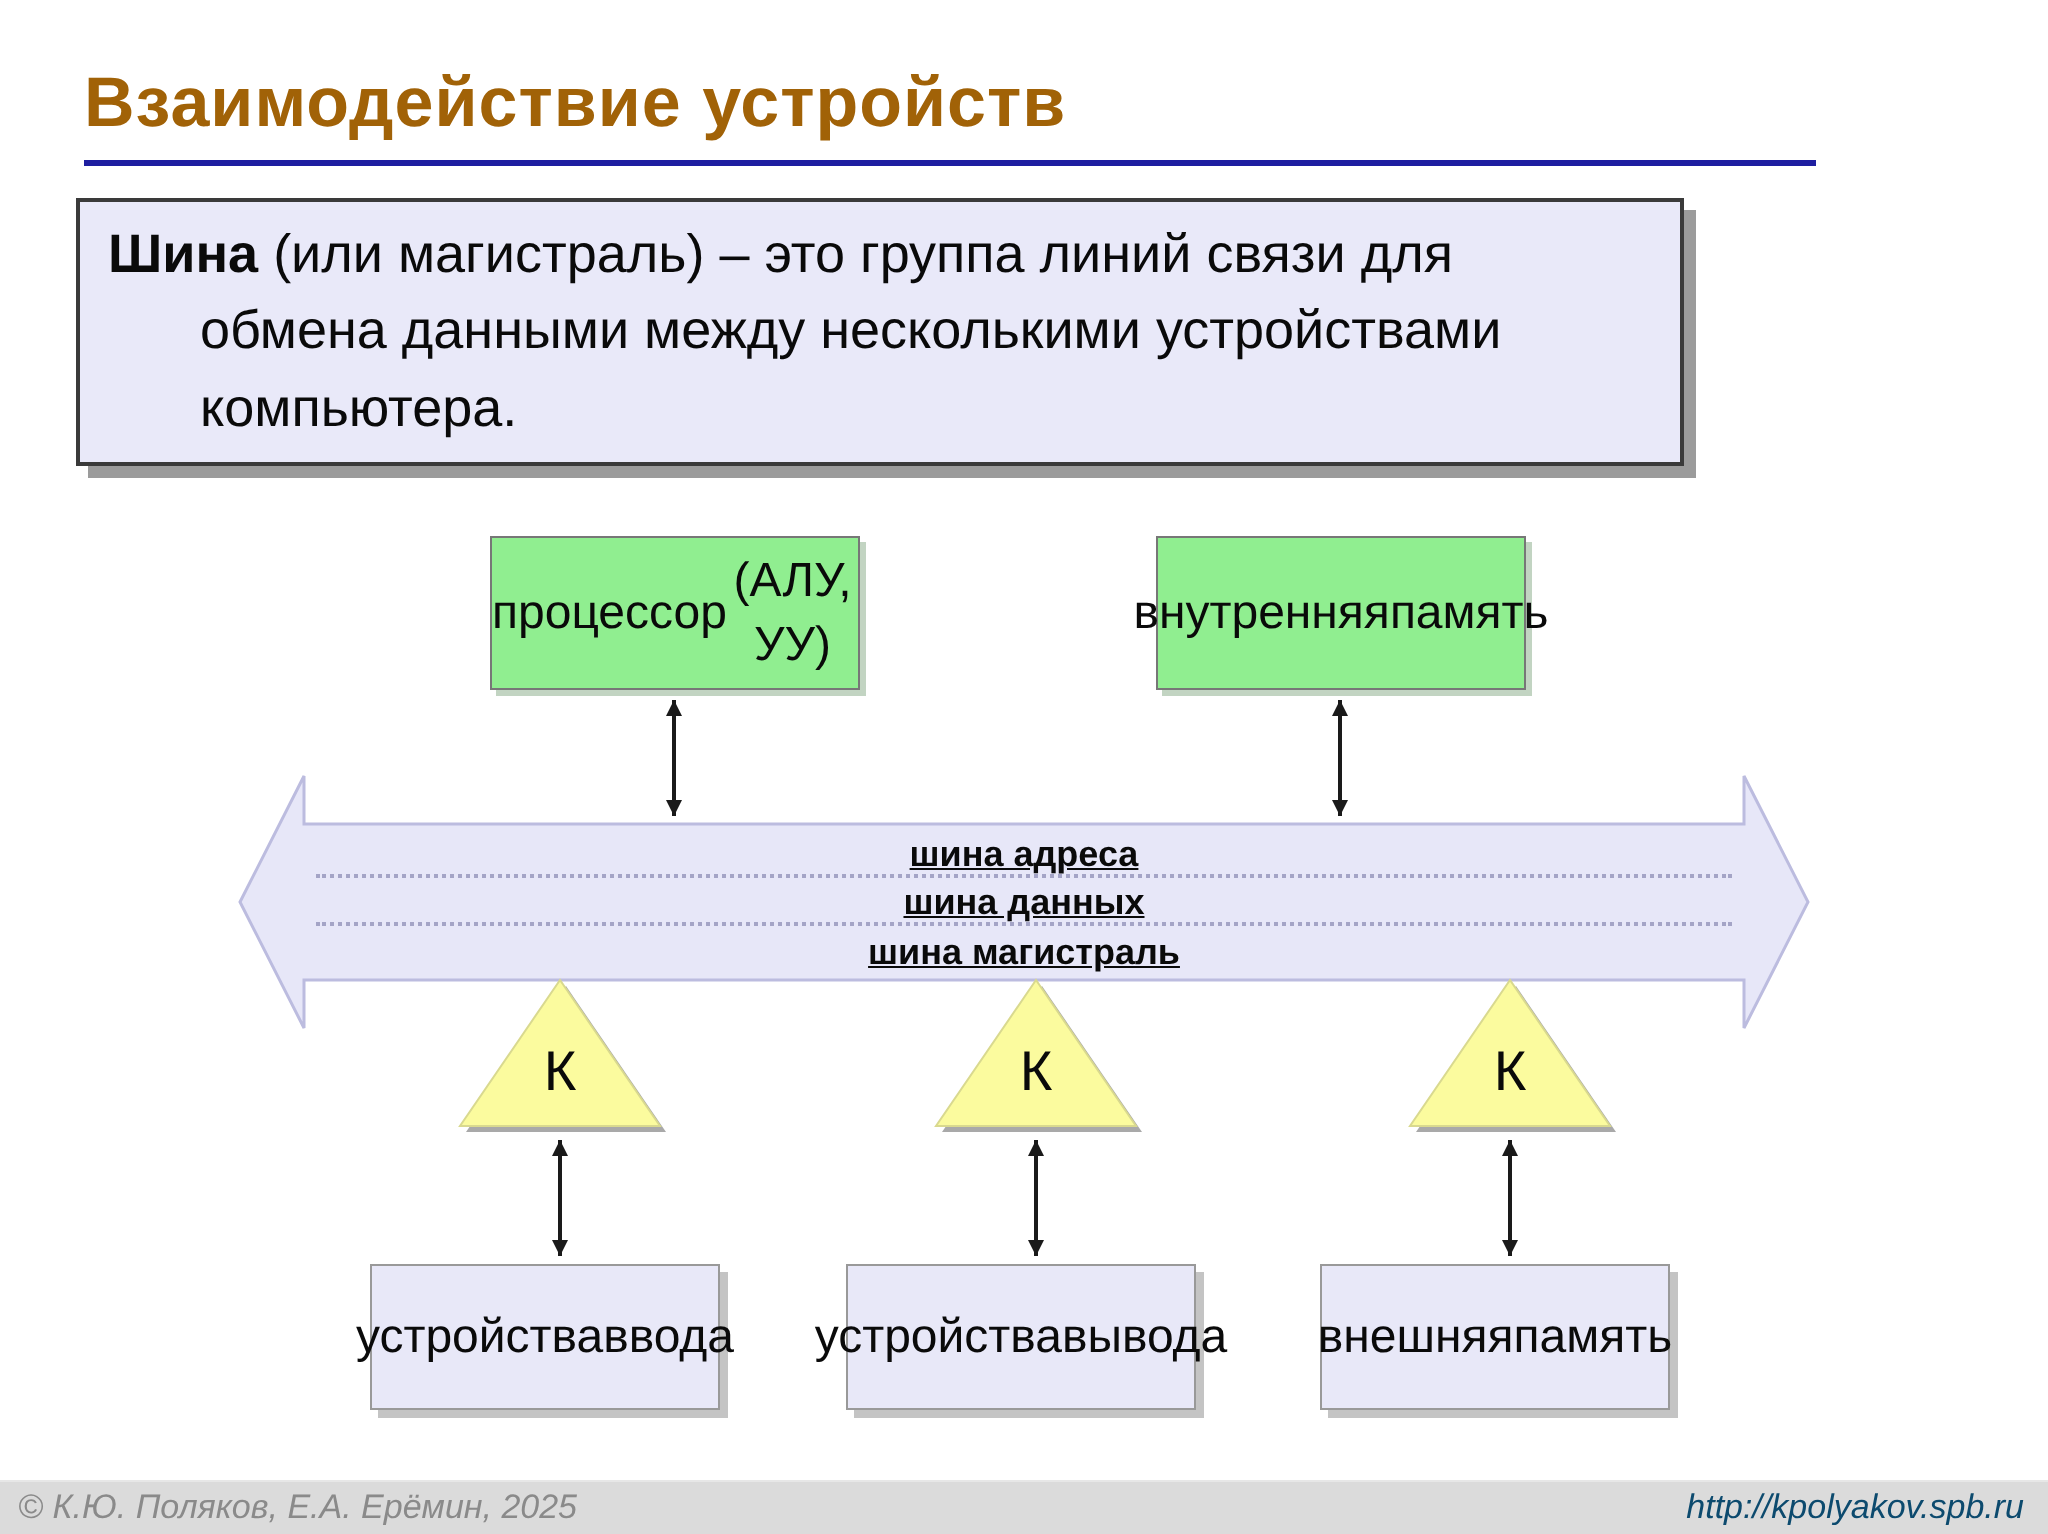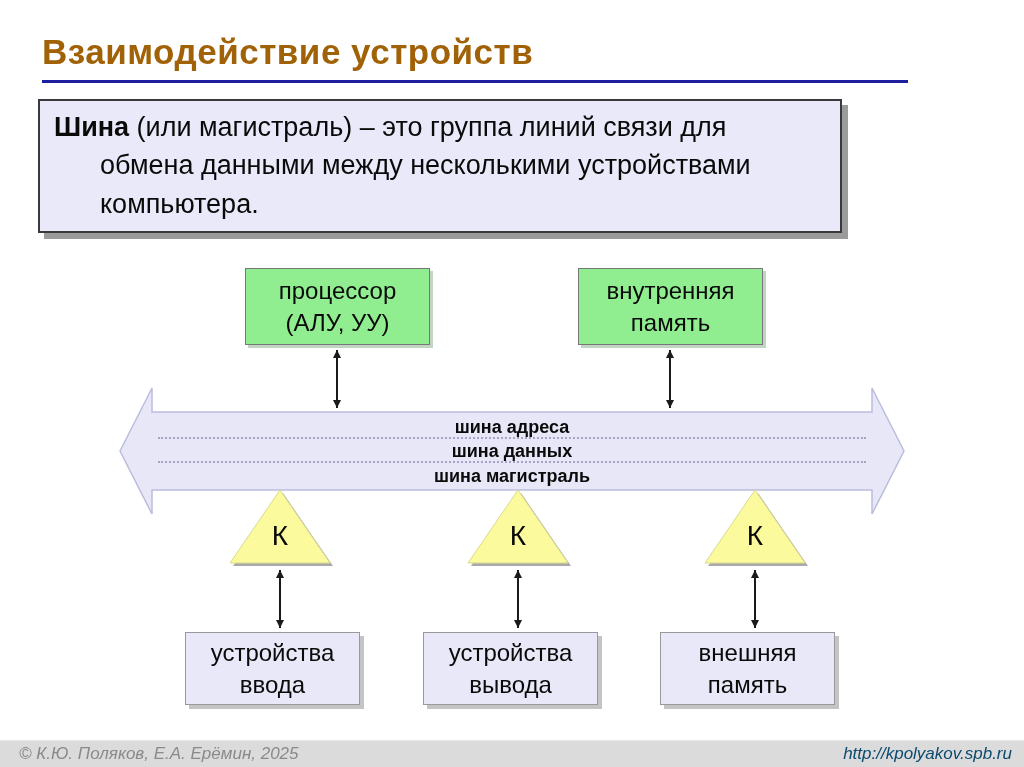--- a/index.html
+++ b/index.html
@@ -39,57 +39,57 @@
     padding: 7px 14px;
   }
   .defbox p {
     font-size: 27px; line-height: 1.42; color: #0a0a0a;
     padding-left: 46px; text-indent: -46px;
   }
   .defbox b { font-weight: bold; }
   
   .node {
     position: absolute;
-    display: flex; flex-direction: column; align-items: center; justify-content: center;
+    display: flex; flex-direction: row; align-items: center; justify-content: center;
     text-align: center; font-size: 24px; line-height: 1.3; color: #0a0a0a;
   }
   .green {
     width: 185px; height: 77px; top: 268px;
     background: #90ee90; border: 1px solid #777;
     box-shadow: 3px 3px 0 #c2d4c2;
   }
   .lav {
     width: 175px; height: 73px; top: 632px;
     background: #e8e8f8; border: 1px solid #999;
     box-shadow: 4px 4px 0 #c4c4c4;
   }
   
   .bus-labels {
     position: absolute; left: 152px; top: 411px; width: 720px; height: 80px;
     display: flex; flex-direction: column; justify-content: space-evenly;
     align-items: center;
   }
-  .bus-labels div { font-size: 18px; font-weight: bold; color: #0a0a0a; line-height: 1; }
+  .bus-labels div { font-size: 18px; font-weight: bold; color: #0a0a0a; line-height: 1; text-decoration: underline; }
   .dotline {
     position: absolute; left: 158px; width: 708px; height: 0;
     border-top: 2px dotted #a4a4c6;
   }
   
   .k-label {
     position: absolute; top: 520px; width: 44px; text-align: center;
     font-size: 28px; color: #0a0a0a;
   }
   
   svg.canvas { position: absolute; left: 0; top: 0; }
   
   .footer {
     position: absolute; left: 0; bottom: 0; width: 1024px; height: 27px;
     background: #dbdbdb; border-top: 1px solid #e7e7e7;
     display: flex; align-items: center; justify-content: space-between;
-    padding: 0 12px 0 19px;
+    padding: 0 12px 0 9px;
     font-style: italic; font-size: 17px; color: #8a8a8a;
   }
   .footer .url { color: #0c4a6e; margin-left: 40px; }
 </style>
 </head>
 <body>
 
 <div class="page">
 
 

